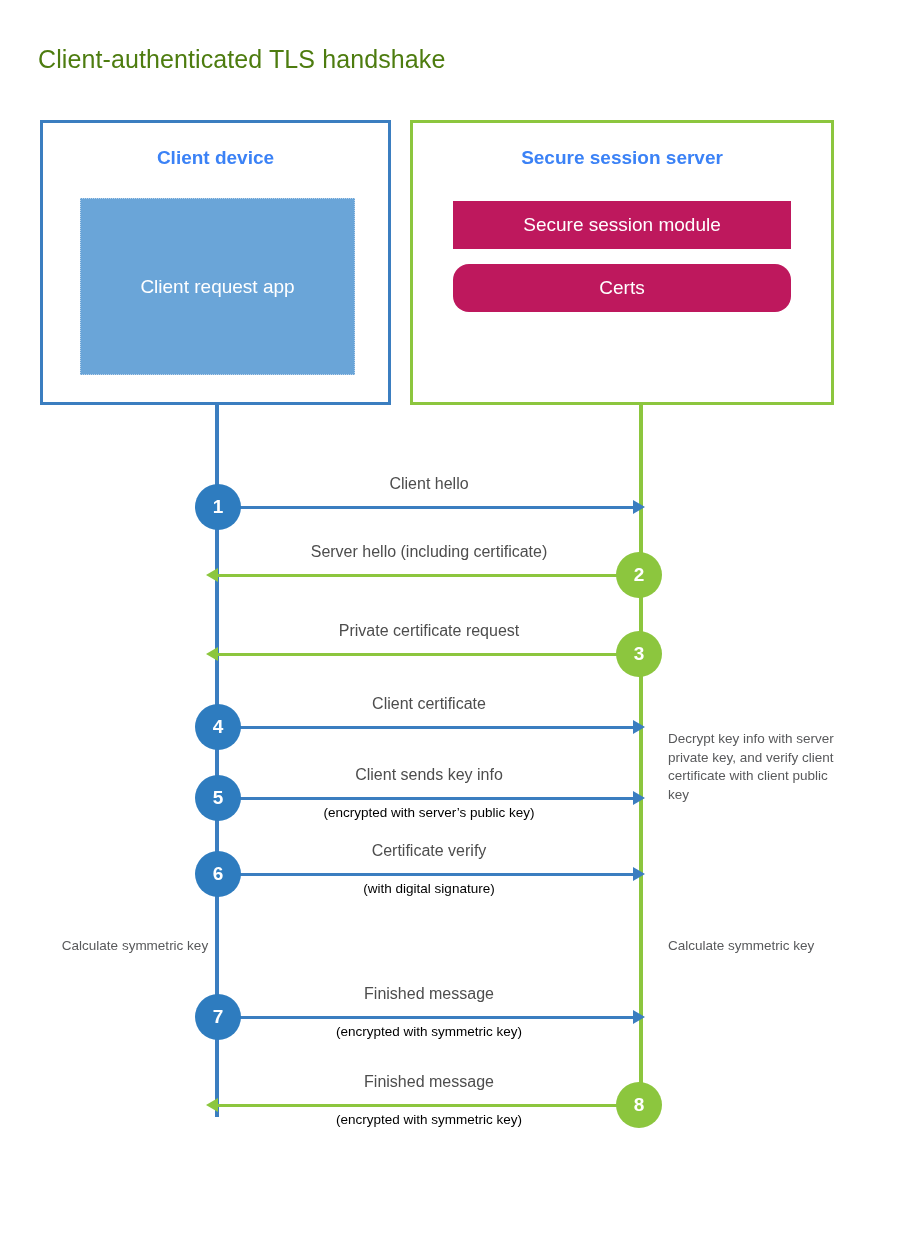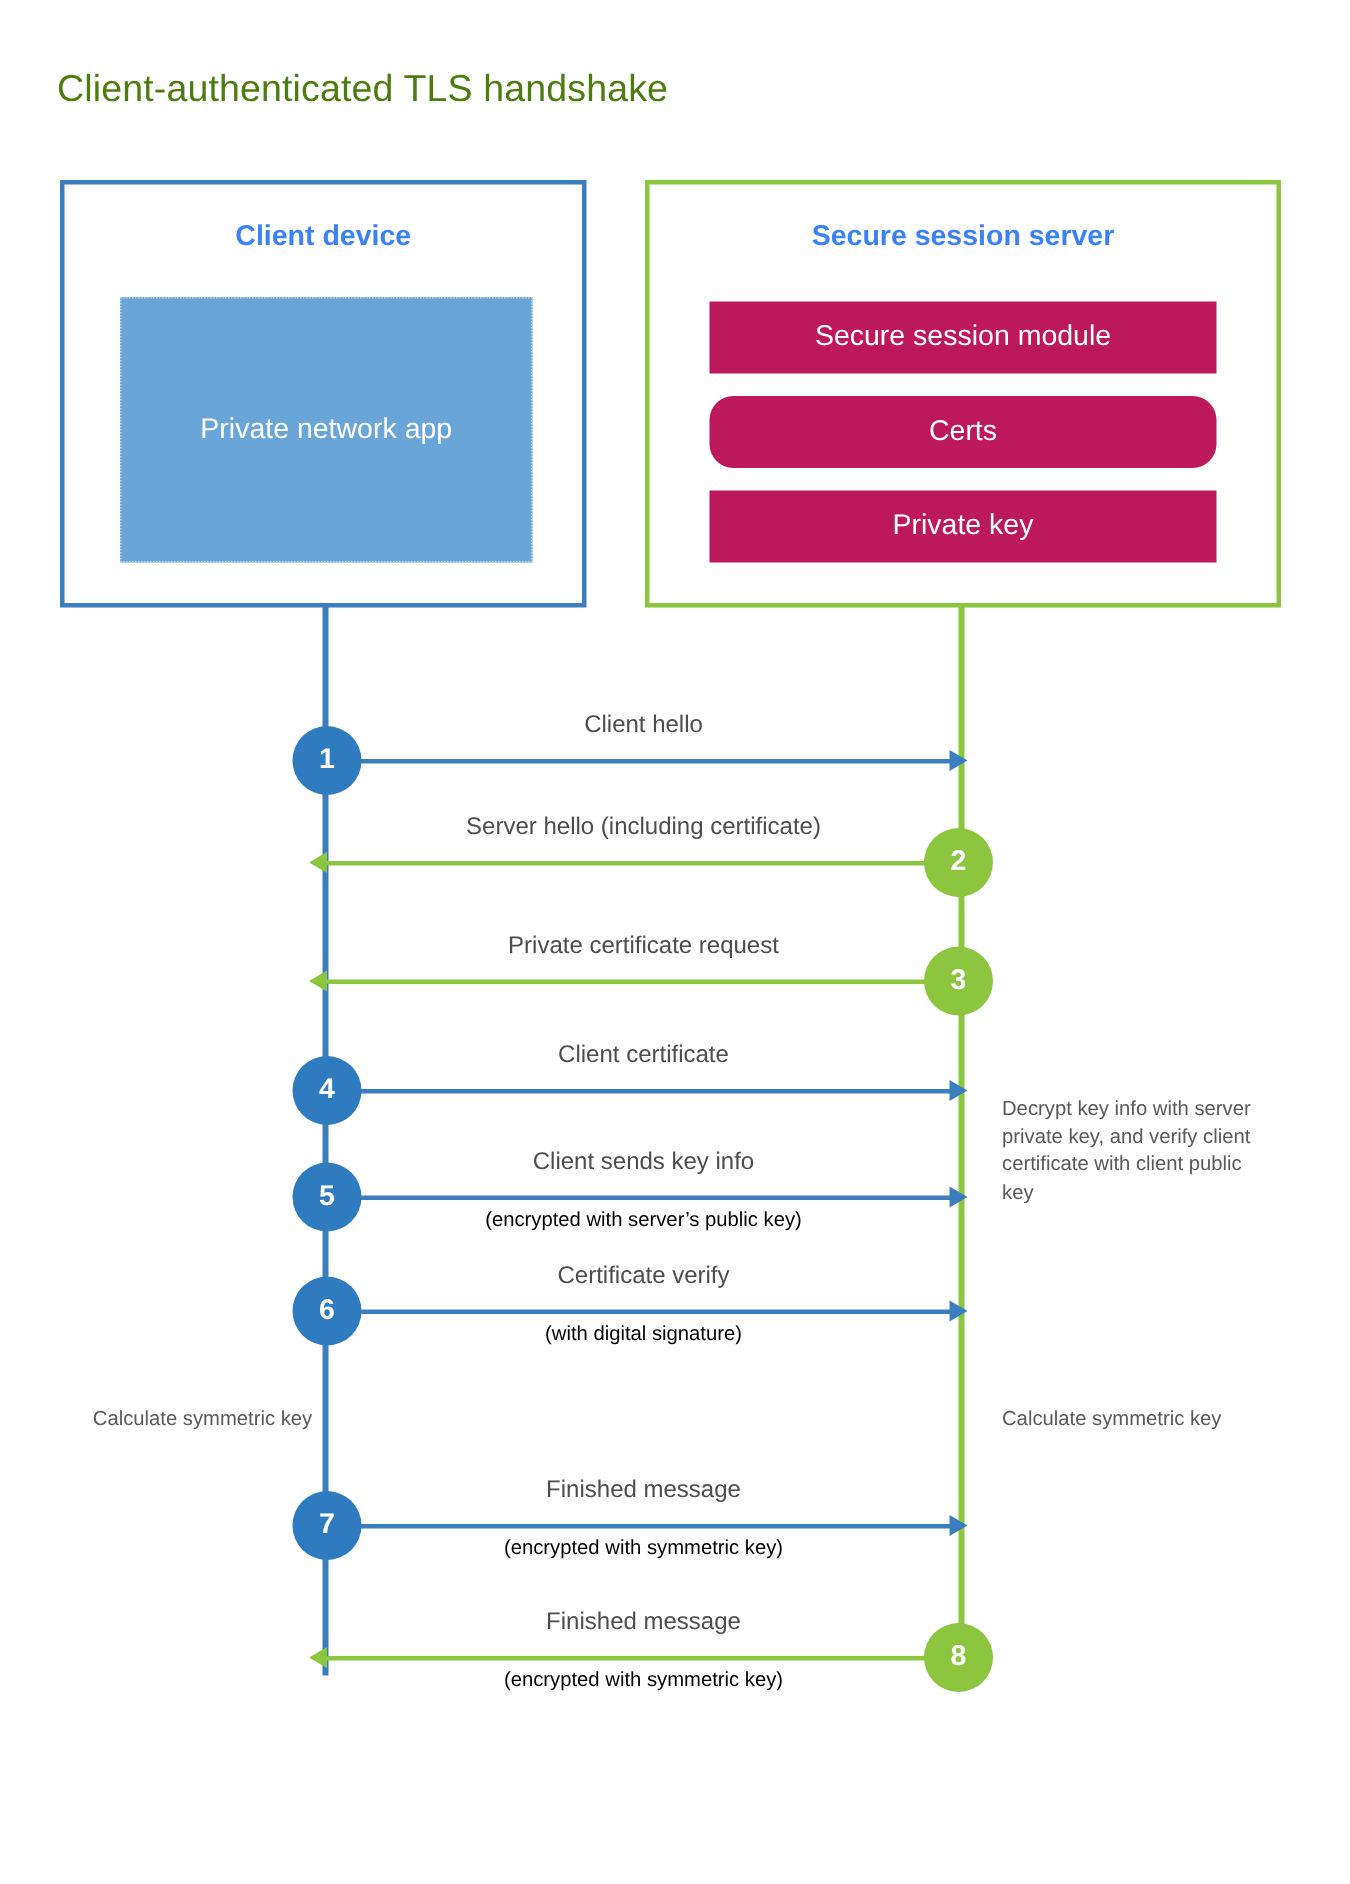--- a/index.html
+++ b/index.html
@@ -34,21 +34,21 @@
     box-sizing: border-box;
   }
   #client-box {
     left: 40px;
     top: 120px;
     width: 351px;
     height: 285px;
     border: 3px solid #3b7ec0;
   }
   #server-box {
-    left: 430px;
+    left: 410px;
     top: 120px;
     width: 424px;
     height: 285px;
     border: 3px solid #8cc63e;
   }
   .party-title {
     position: absolute;
     left: 0;
     right: 0;
     top: 24px;
@@ -212,28 +212,27 @@
     text-align: left;
   }
 </style>
 </head>
 <body>
 
 <h1 id="page-title">Client-authenticated TLS handshake</h1>
 
 <div id="client-box" class="party-box">
   <div class="party-title">Client device</div>
-  <div id="client-app">Private network app</div>
+  <div id="client-app">Client request app</div>
 </div>
 
 <div id="server-box" class="party-box">
   <div class="party-title">Secure session server</div>
   <div id="module-0" class="server-module">Secure session module</div>
   <div id="module-1" class="server-module">Certs</div>
-  <div id="module-2" class="server-module">Private key</div>
 </div>
 
 <div id="client-lifeline" class="lifeline"></div>
 <div id="server-lifeline" class="lifeline"></div>
 
 <div class="message" style="top:507px">
   <div class="msg-label">Client hello</div>
   <div class="msg-line to-server"></div>
   <div class="arrow-head right"></div>
   <div class="step-badge client-side">1</div>

